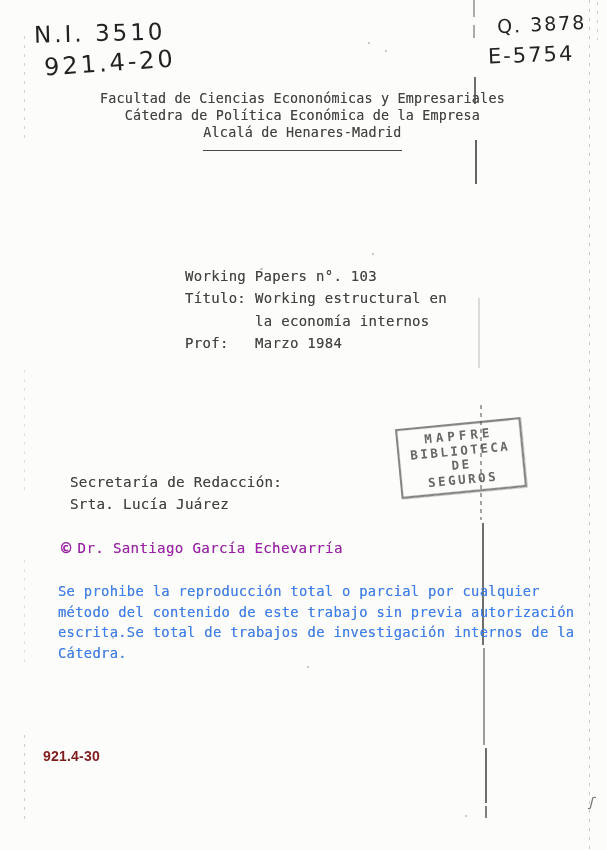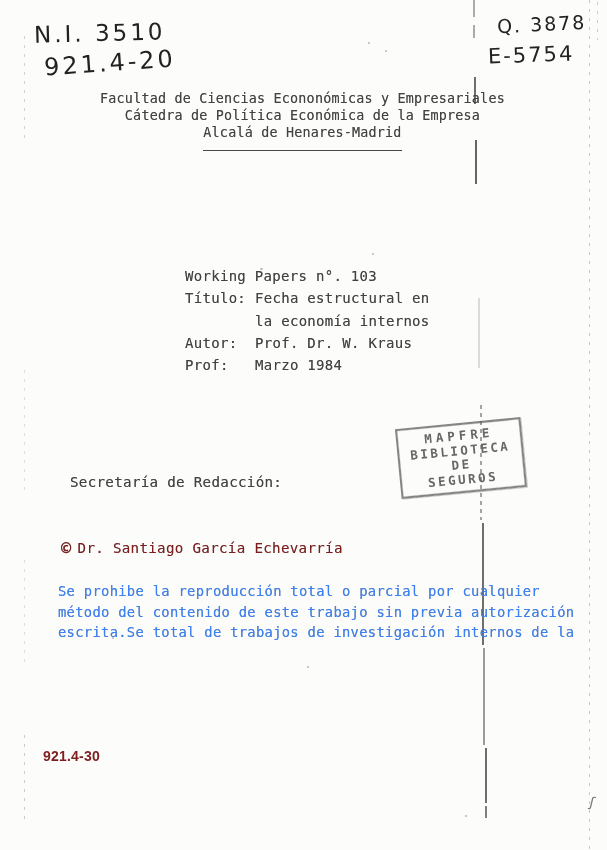--- a/index.html
+++ b/index.html
@@ -13,21 +13,21 @@
   .tw { text-shadow:0 0 0.5px rgba(70,70,70,0.55); }
   .header {
     position:absolute; left:50px; top:91px; width:505px;
     text-align:center; font-size:13.4px; line-height:16.8px; letter-spacing:0.2px;
   }
   .header .u span { border-bottom:1.6px solid #474747; padding-bottom:10px; }
   .wp { position:absolute; left:185px; top:265px; font-size:14px; line-height:22.3px; letter-spacing:0.3px; }
   .wp-row { display:flex; }
   .wp-label { flex:0 0 70px; width:70px; }
   .secretariat { position:absolute; left:70px; top:471px; font-size:14.2px; line-height:22px; letter-spacing:0.3px; }
-  .copyright { position:absolute; left:61px; top:537px; font-size:14.2px; letter-spacing:0.3px; color:#7f1d1d; }
+  .copyright { position:absolute; left:61px; top:537px; font-size:14.2px; letter-spacing:0.3px; color:#a21caf; }
   .copy-symbol { font-size:17px; font-weight:bold; margin-right:6px; position:relative; top:1px; }
   .notice { position:absolute; left:58px; top:581px; font-size:13.8px; line-height:20.6px; letter-spacing:0.3px; white-space:nowrap; color:#3b82f6; }
   
   .hw { position:absolute; font-family:"DejaVu Sans",sans-serif; color:#222; white-space:nowrap; }
   .hw-tl1 { left:34px; top:20px; font-size:23px; letter-spacing:3px; transform:rotate(-1.5deg); }
   .hw-tl2 { left:44px; top:49px; font-size:24px; letter-spacing:3px; transform:rotate(-4deg); }
   .hw-tr1 { left:497px; top:13px; font-size:19px; letter-spacing:2px; transform:rotate(-3deg); }
   .hw-tr2 { left:488px; top:43px; font-size:21px; letter-spacing:2px; transform:rotate(-2deg); }
   
   .stamp {
@@ -109,55 +109,53 @@
   <div class="header tw">
     <div>Facultad de Ciencias Econonómicas y Empresariales</div>
     <div>Cátedra de Política Económica de la Empresa</div>
     <div class="u"><span>Alcalá de Henares-Madrid</span></div>
   </div>
 
   <div class="wp tw">
     <div>Working Papers n°. 103</div>
     <div class="wp-row">
       <span class="wp-label">Título:</span>
-      <span>Fecha estructural en</span>
+      <span>Working estructural en</span>
     </div>
     <div class="wp-row">
       <span class="wp-label"></span>
       <span>la economía internos</span>
-    </div>
-    <div class="wp-row">
-      <span class="wp-label">Autor:</span>
-      <span>Prof. Dr. W. Kraus</span>
     </div>
     <div class="wp-row">
       <span class="wp-label">Prof:</span>
       <span>Marzo 1984</span>
     </div>
   </div>
 
   <div class="stamp">
     <div class="l1">MAPFRE</div>
     <div>BIBLIOTECA</div>
     <div>DE</div>
     <div>SEGUROS</div>
   </div>
 
   <div class="secretariat tw">
     <div>Secretaría de Redacción:</div>
+    <div>Srta. Lucía Juárez</div>
   </div>
 
   <div class="copyright tw">
     <span class="copy-symbol">©</span><span>Dr. Santiago García Echevarría</span>
   </div>
 
   <div class="notice tw">
     <div>Se prohibe la reproducción total o parcial por cualquier</div>
     <div>método del contenido de este trabajo sin previa autorización</div>
     <div>escrita.Se total de trabajos de investigación internos de la</div>
+    <div>Cátedra.</div>
   </div>
 
   <div class="footer-code">921.4-30</div>
 
   <div class="speck sp1"></div>
   <div class="speck sp2"></div>
   <div class="speck sp3"></div>
   <div class="speck sp4"></div>
   <div class="speck sp5"></div>
   <div class="speck sp6"></div>

